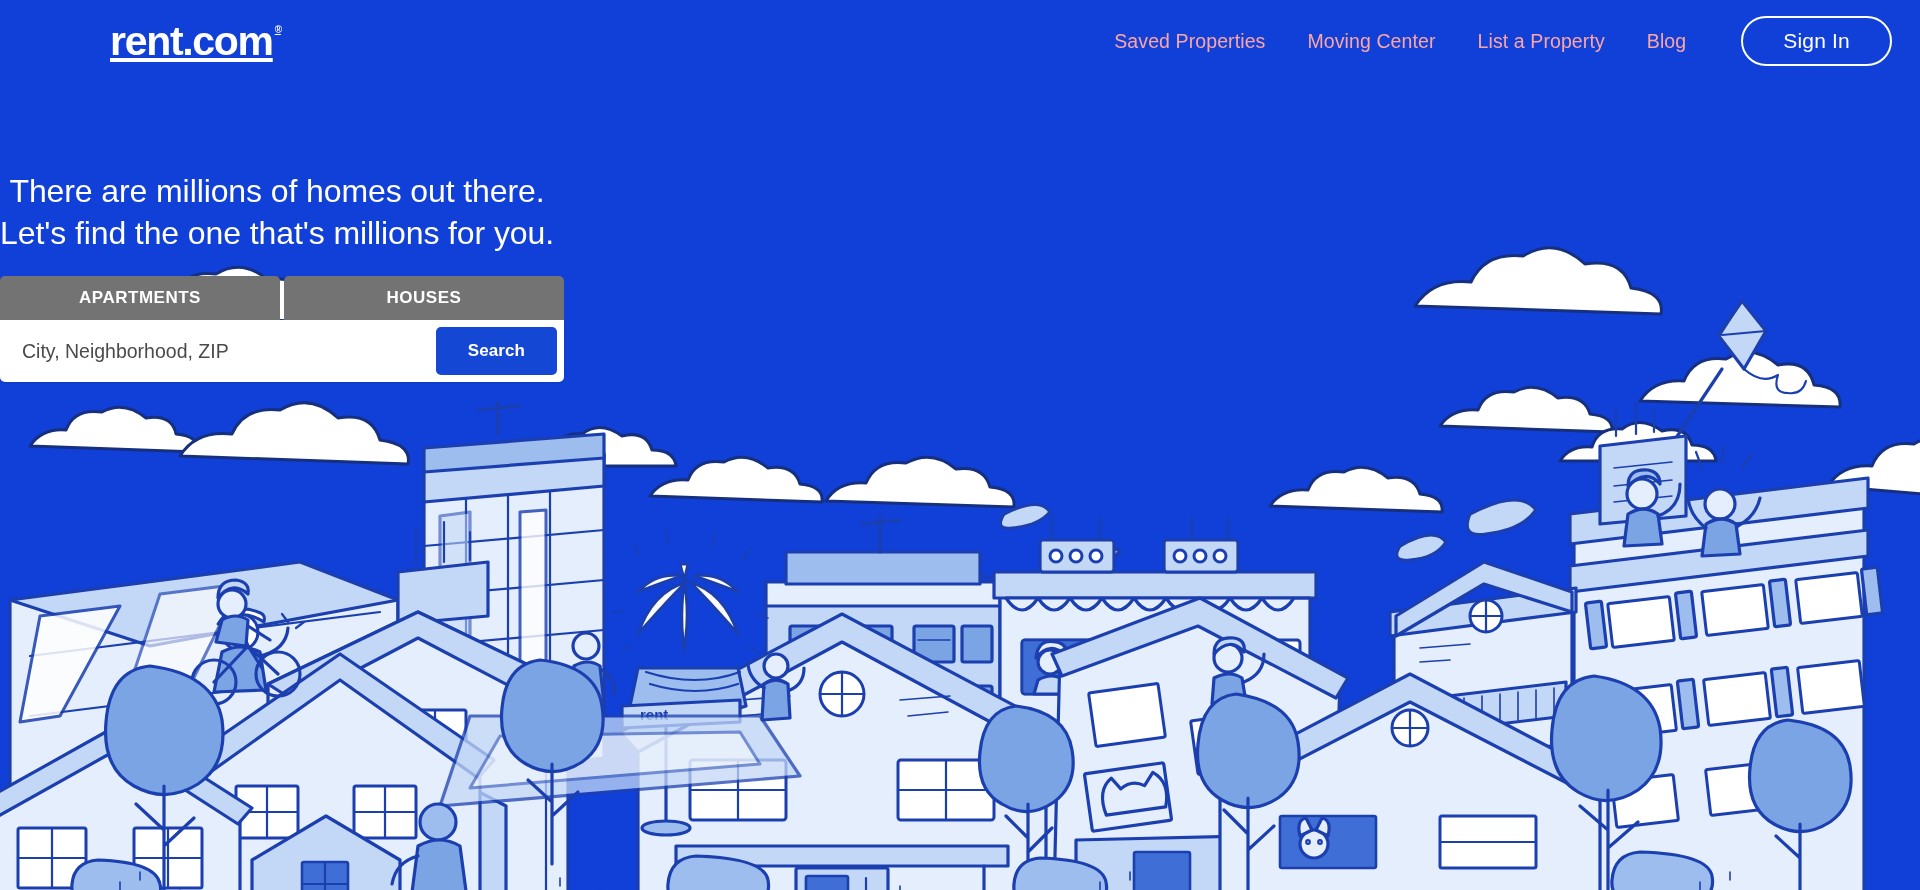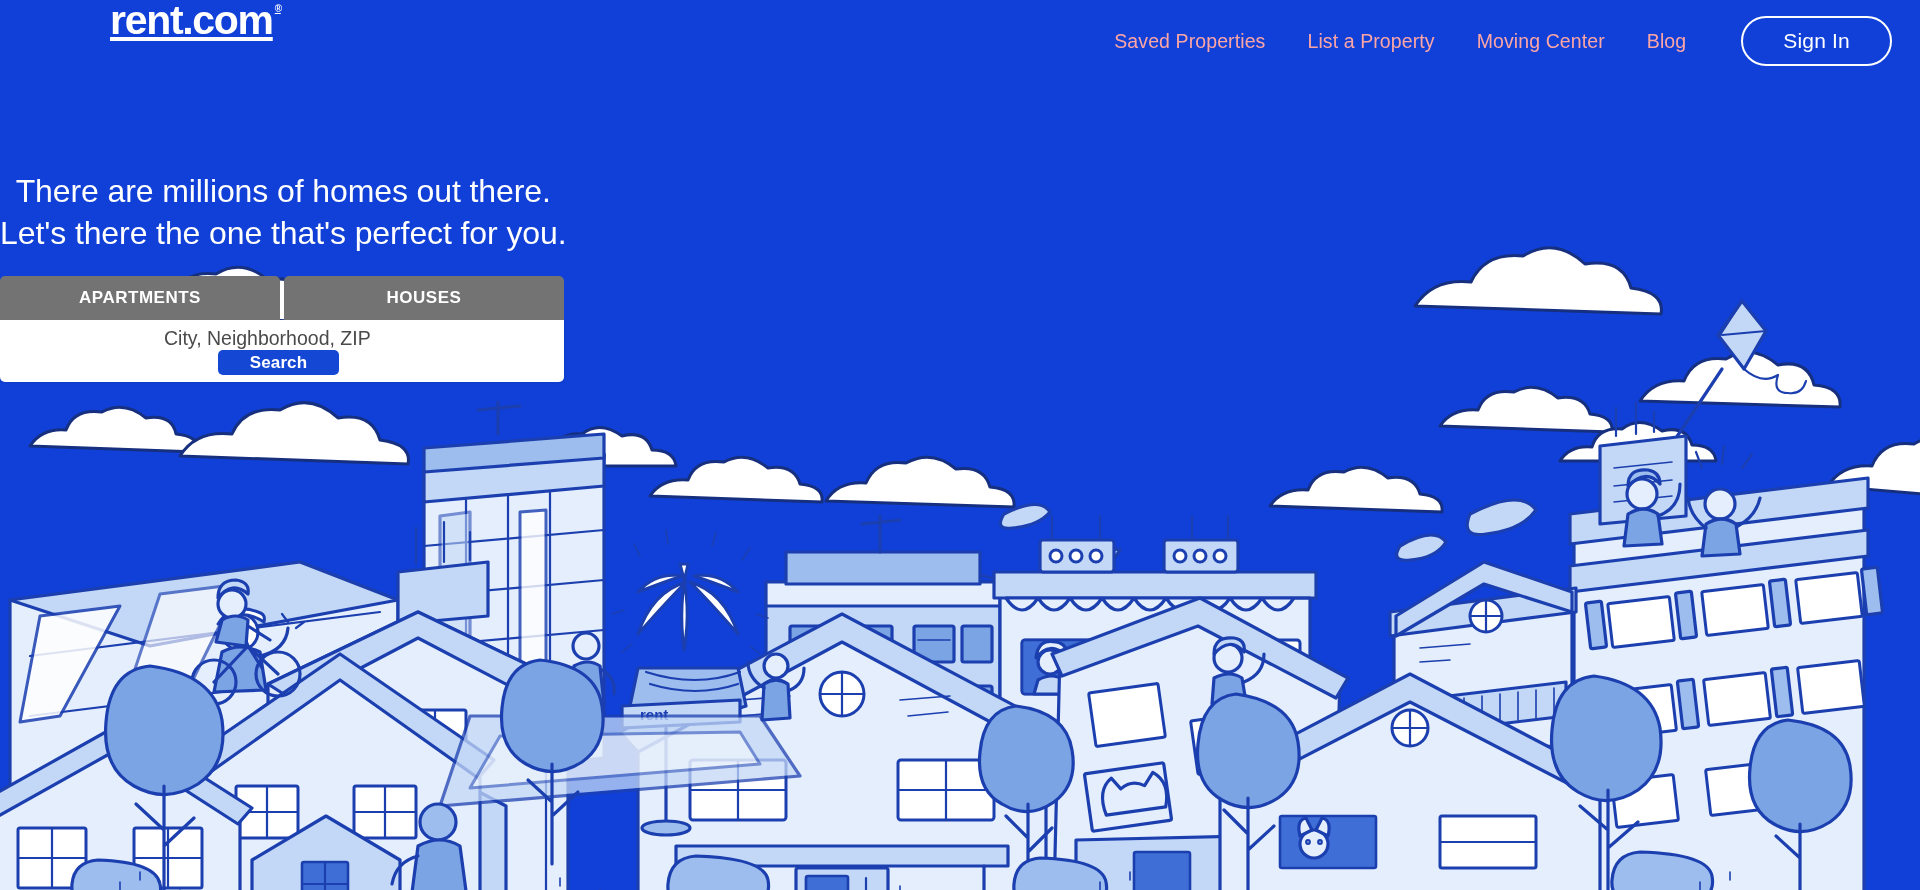--- a/index.html
+++ b/index.html
@@ -29,20 +29,21 @@
     pointer-events: none;
   }
   .illustration svg { display: block; width: 1920px; height: 890px; }
 
   
   .header {
     position: relative;
     z-index: 10;
     height: 82px;
     display: flex;
+    align-items: center;
     padding: 0 28px 0 110px;
   }
   .logo {
     display: flex;
     align-items: flex-start;
     color: #ffffff;
     font-size: 41px;
     font-weight: bold;
     letter-spacing: -1.3px;
     line-height: 1;
@@ -133,21 +134,20 @@
     height: 42px;
   }
   .search-bar {
     background: #ffffff;
     border-radius: 0 0 5px 5px;
     height: 62px;
     display: flex;
     align-items: center;
     padding: 7px 7px 7px 0;
     box-shadow: 0 1px 3px rgba(0,0,0,0.10);
-    flex-direction: column;
   }
   .search-input {
     flex: 1;
     border: none;
     outline: none;
     height: 100%;
     font-size: 19.5px;
     color: #3c3c3c;
     padding-left: 22px;
     background: transparent;
@@ -586,33 +586,33 @@
 
   <header class="header">
 
     <a class="logo" href="#">
       <span class="logo-text">rent.com</span>
       <span class="logo-tm">®</span>
     </a>
 
     <nav class="nav">
       <a class="nav-link" href="#">Saved Properties</a>
+      <a class="nav-link" href="#">Moving Center</a>
       <a class="nav-link" href="#">List a Property</a>
-      <a class="nav-link" href="#">Moving Center</a>
       <a class="nav-link" href="#">Blog</a>
       <button class="signin-btn">Sign In</button>
     </nav>
 
   </header>
 
   <section class="hero">
 
     <h1 class="headline">
       <span class="headline-line">There are millions of homes out there.</span>
-      <span class="headline-line">Let's there the one that's perfect for you.</span>
+      <span class="headline-line">Let's find the one that's millions for you.</span>
     </h1>
 
     <div class="search-widget">
 
       <div class="tabs">
         <button class="tab">APARTMENTS</button>
         <button class="tab">HOUSES</button>
       </div>
 
       <div class="search-bar">

